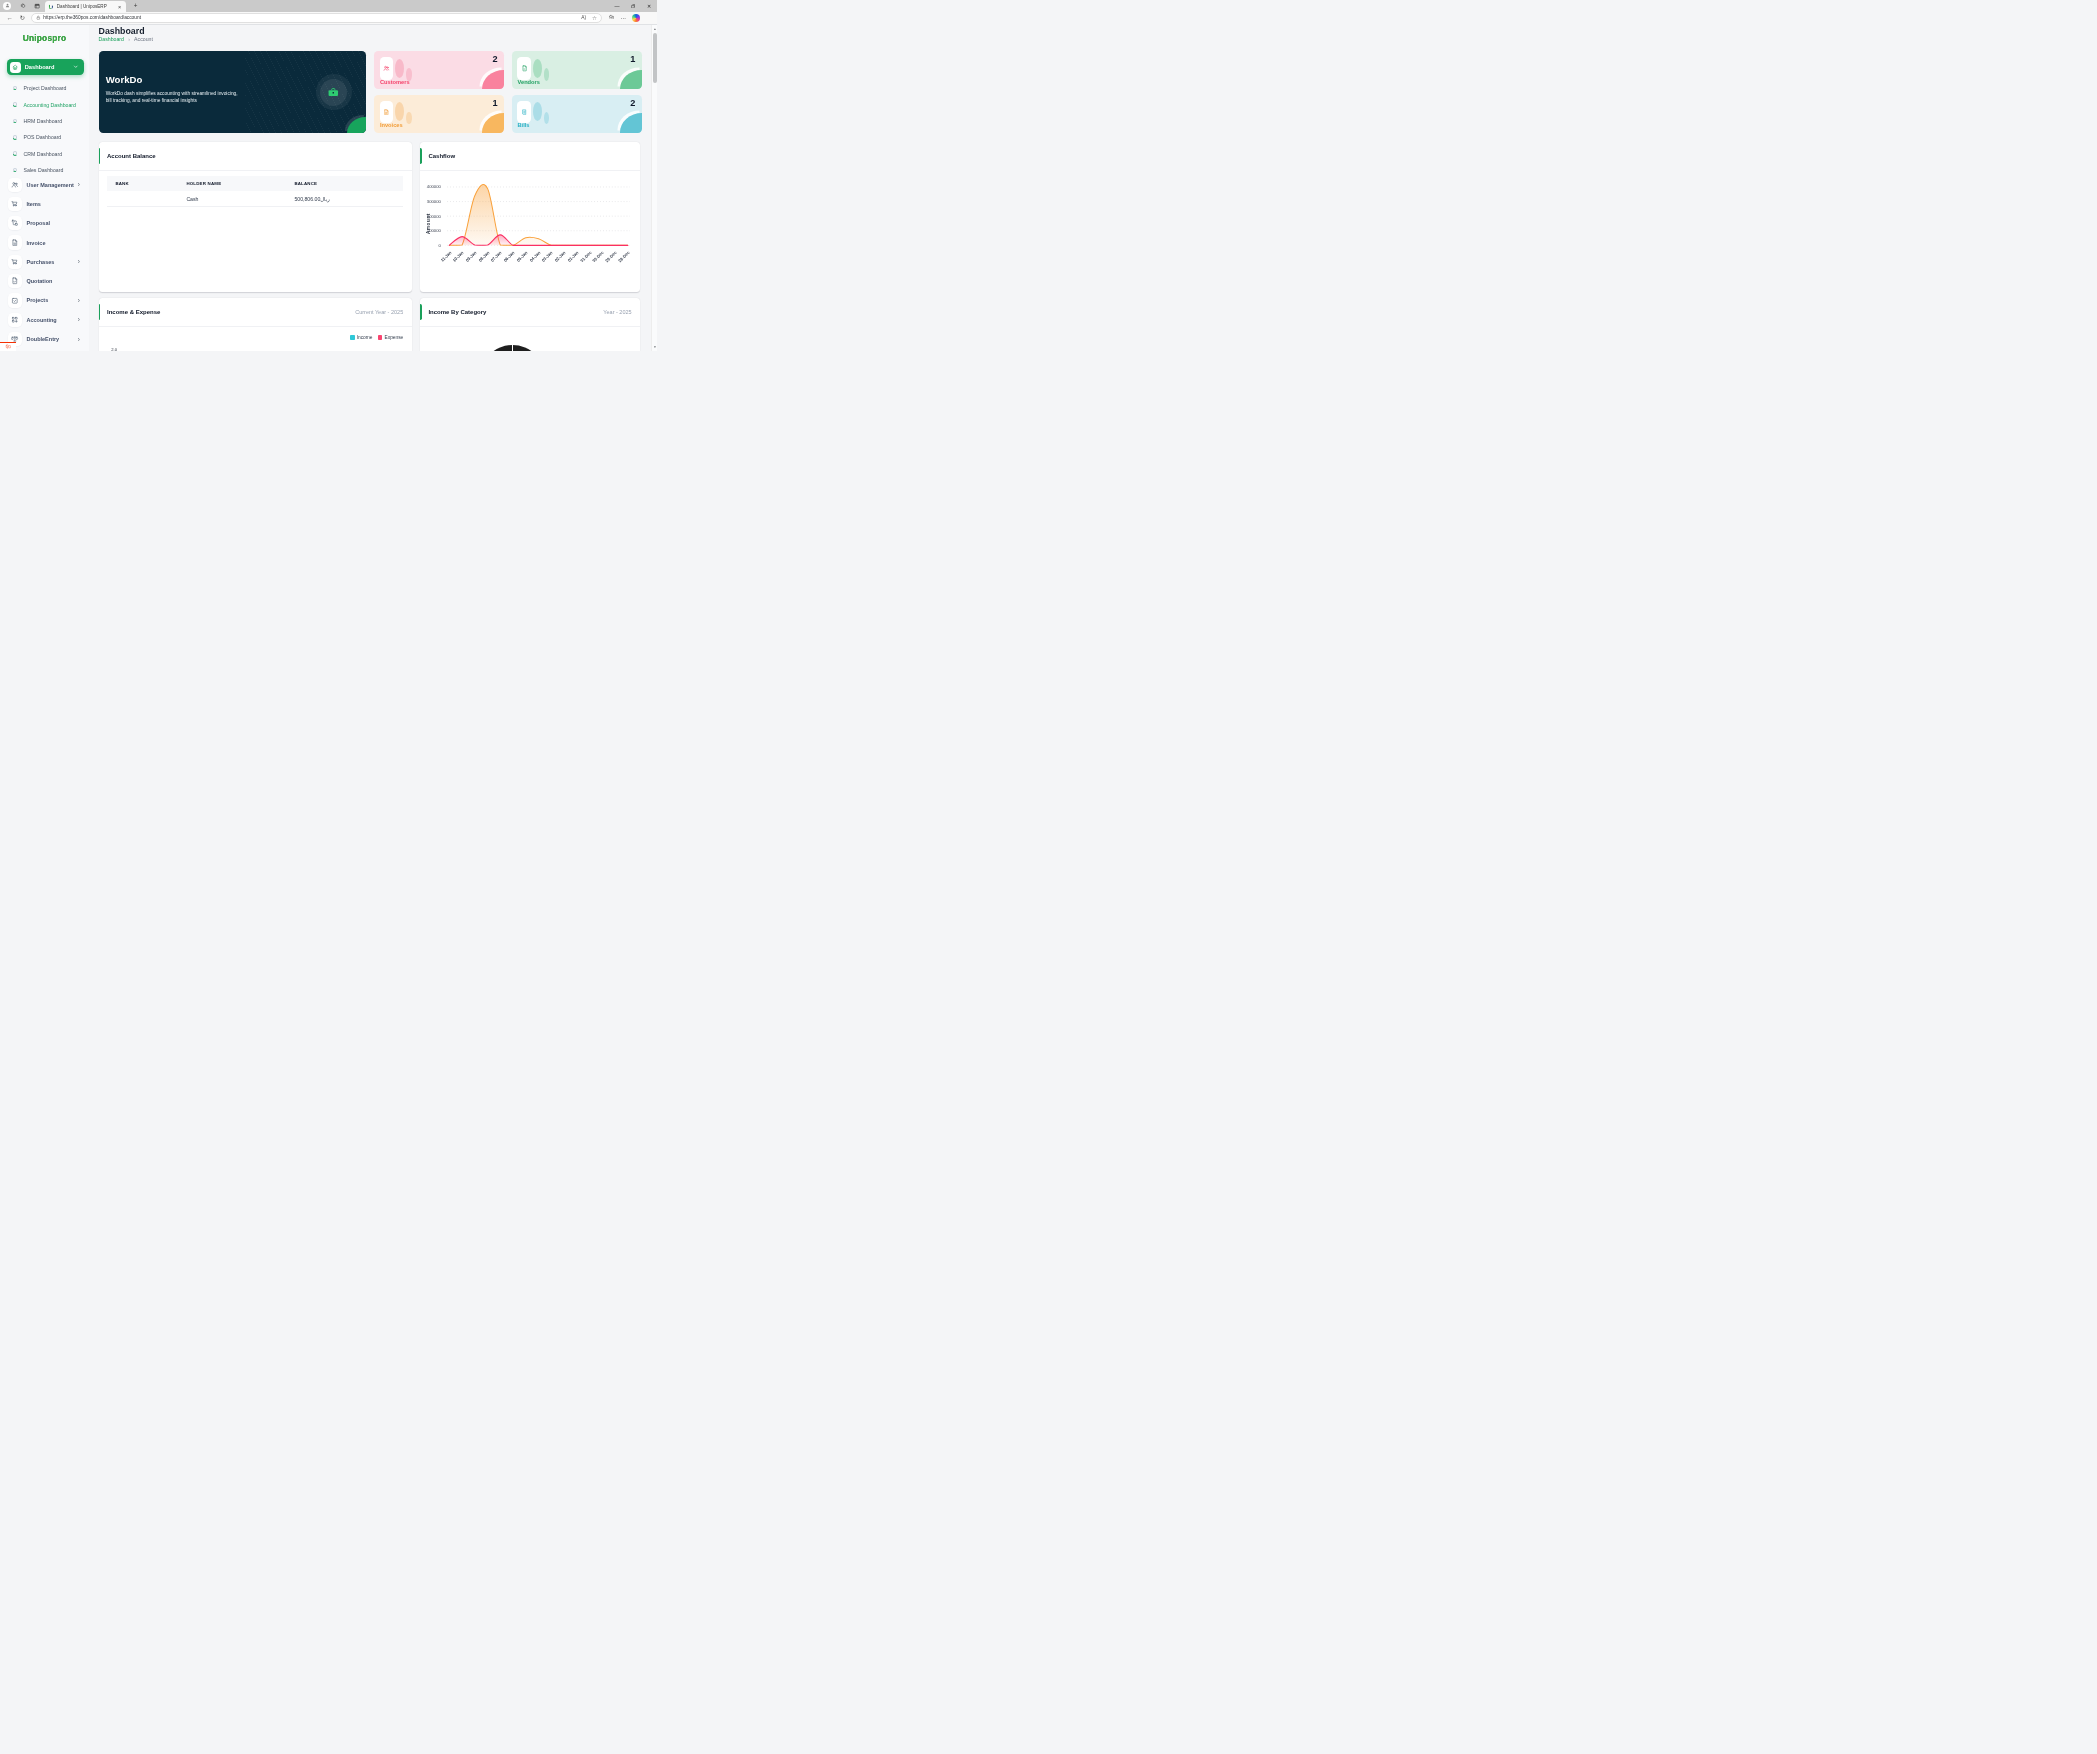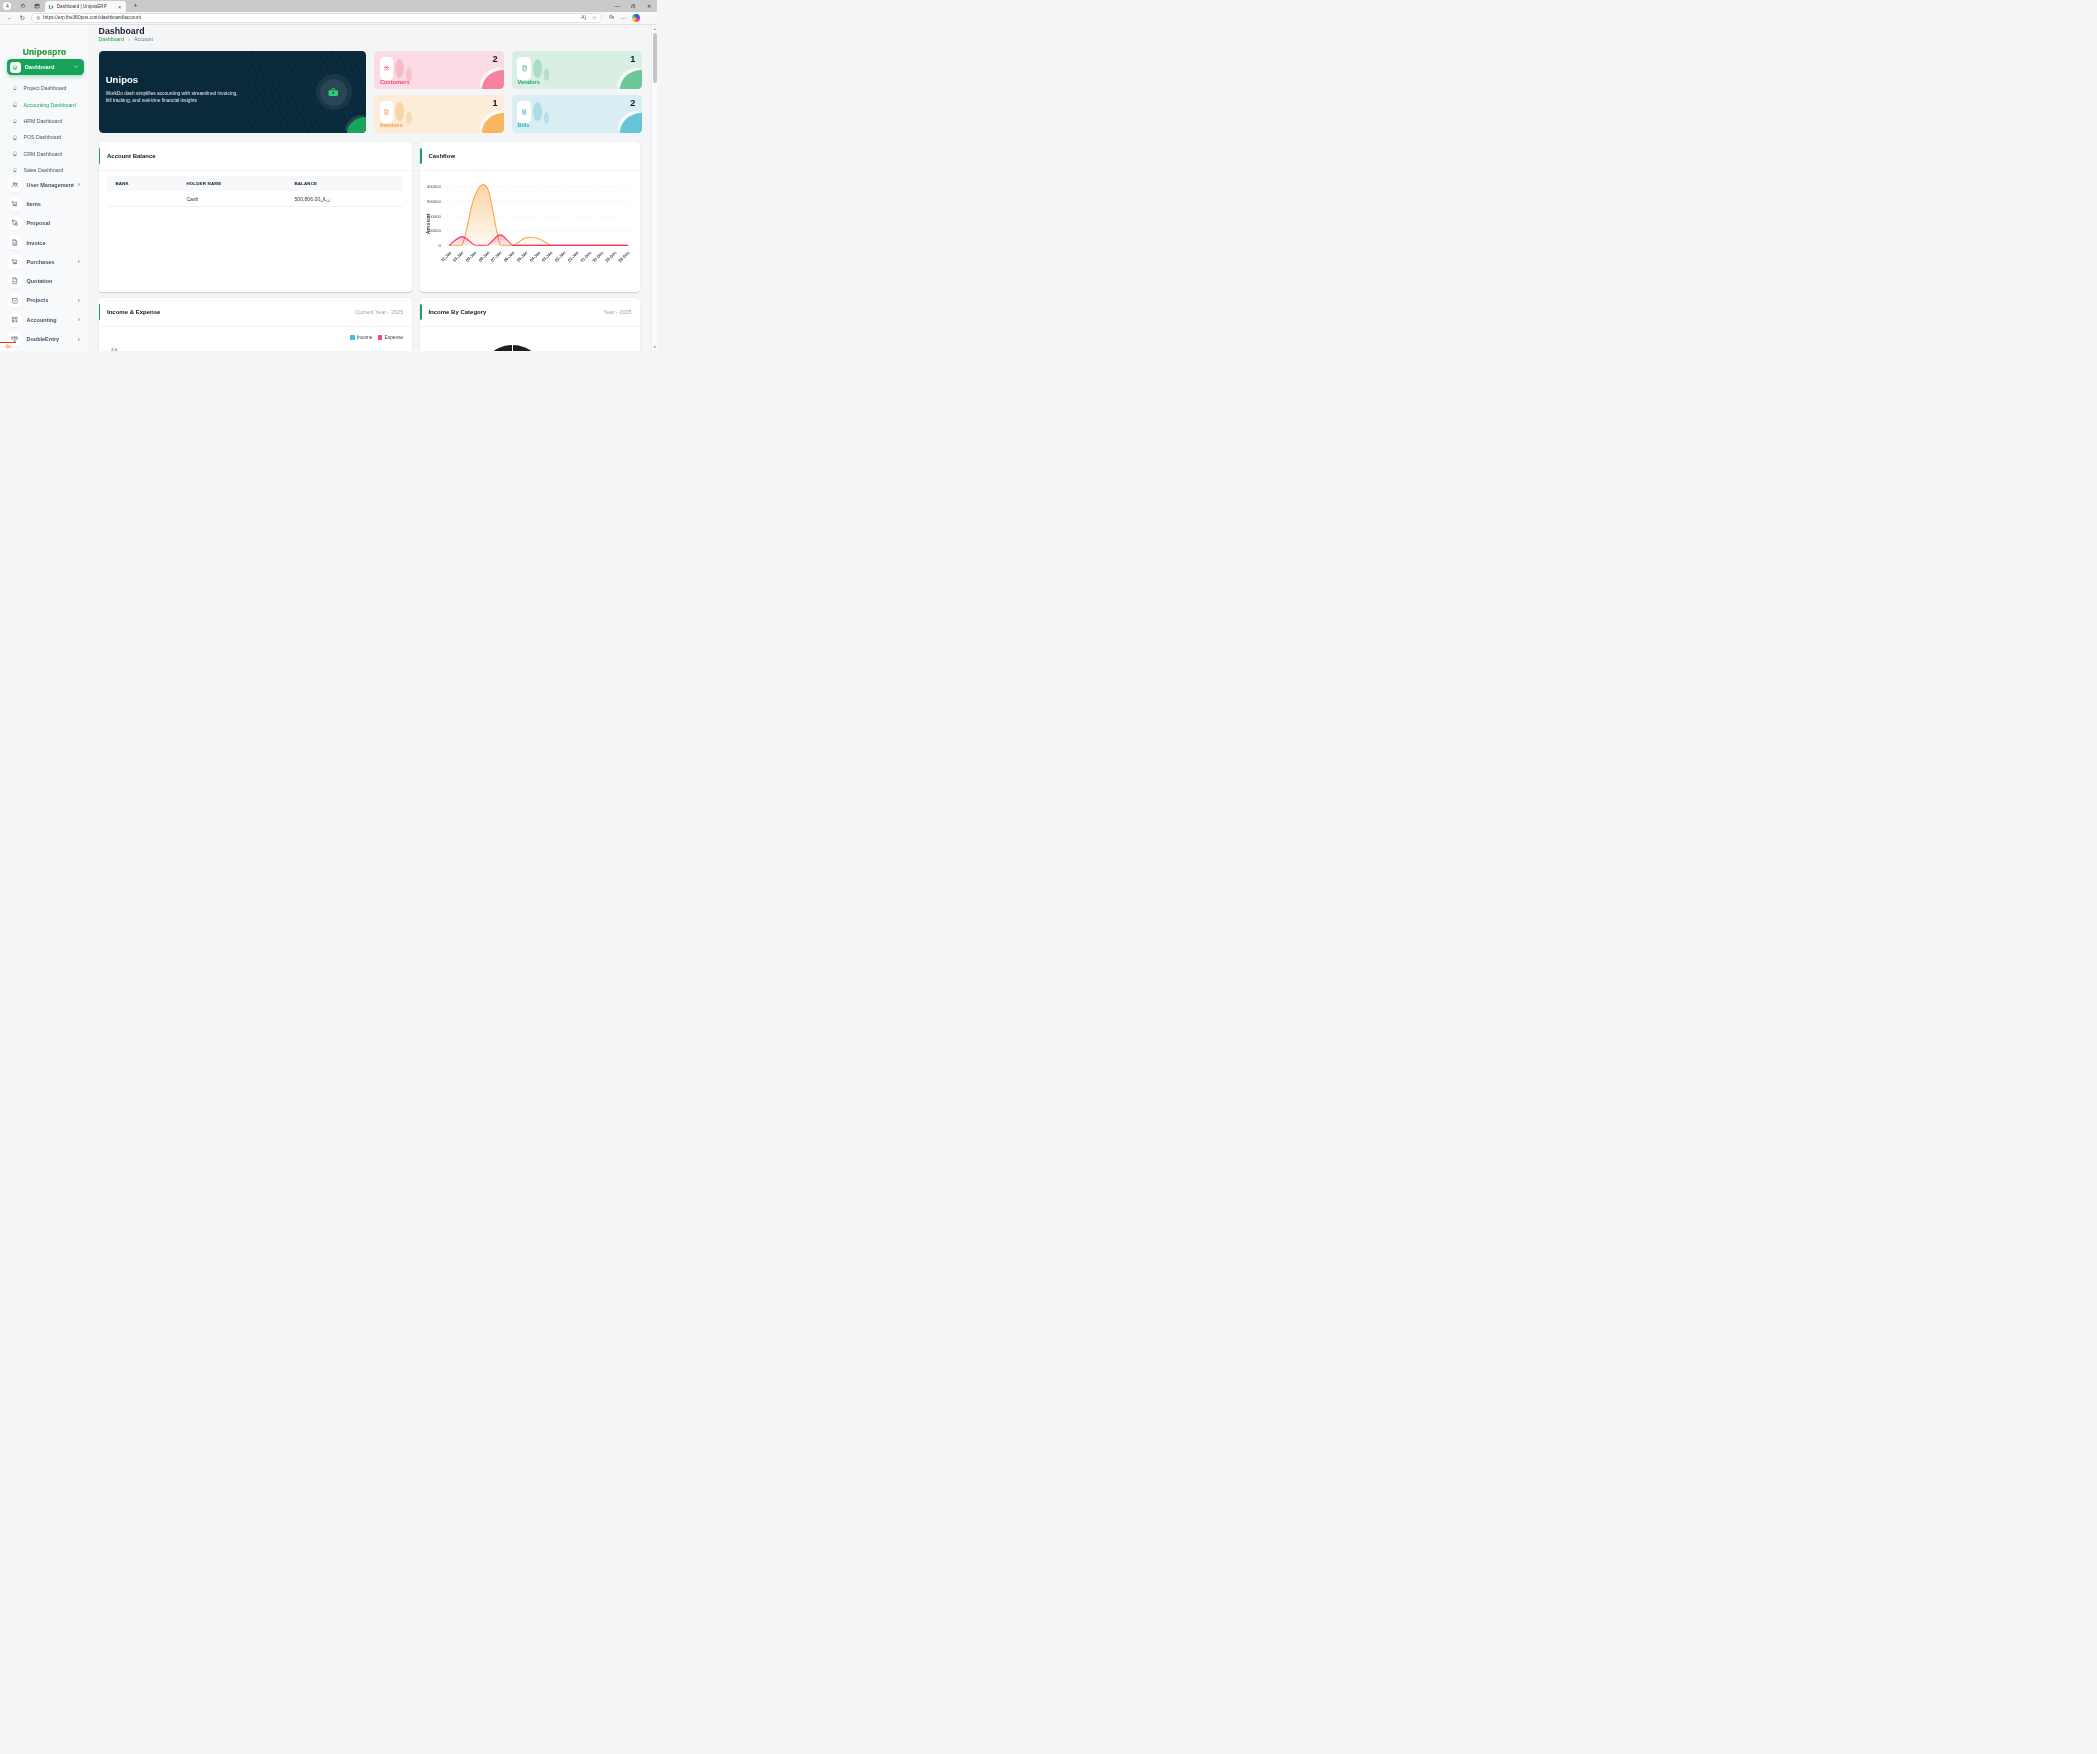--- a/index.html
+++ b/index.html
@@ -24,21 +24,21 @@
   .nav-ic.back { margin-left:3.4px; }
   .url-pill { position:relative; height:10.5px; width:571px; margin-left:2.5px; background:#ffffff; border:0.4px solid #e0e0e0; border-radius:5.5px; display:flex; align-items:center; padding:0 4.2px; }
   .url-text { font-size:4.8px; color:#2f3237; margin-left:2.5px; flex:1; }
   .pill-ic { font-size:4.8px; color:#4c4c4c; margin-left:5.9px; }
   .bar-ic { font-size:5.5px; color:#4c4c4c; margin-left:5.9px; }
   .copilot { width:8.4px; height:8.4px; border-radius:50%; margin-left:5.5px; background:conic-gradient(#0a64d8,#6d3df0,#e6399b,#f8772c,#ffd84d,#3ad08f,#0a64d8); }
 
   
   .workspace { position:absolute; top:25px; left:0; width:657px; height:326px; }
   .sidebar { position:absolute; left:0; top:0; width:89px; height:326px; background:#f8f9fb; }
-  .logo { position:absolute; top:7.6px; left:0; width:89px; text-align:center; font-size:8.4px; font-weight:bold; color:#3fae49; letter-spacing:0.2px; text-shadow:0 0.4px 0 #2a7a33;margin-top:14px; }
+  .logo { position:absolute; top:7.6px; left:0; width:89px; text-align:center; font-size:8.4px; font-weight:bold; color:#3fae49; letter-spacing:0.2px; text-shadow:0 0.4px 0 #2a7a33; }
   .dash-btn { position:absolute; left:6.7px; top:34px; width:77px; height:16px; background:#18a35b; border-radius:4.2px; display:flex; align-items:center; box-shadow:0 1.7px 4.2px rgba(24,163,91,.35); }
   .dash-btn .tile { width:11px; height:11px; background:#ffffff; border-radius:3.4px; margin-left:2.9px; display:flex; align-items:center; justify-content:center; color:#18a35b; }
   .dash-btn .lbl { color:#ffffff; font-size:5.7px; font-weight:bold; margin-left:4.2px; flex:1; }
   .dash-btn .chev { margin-right:5px; color:#ffffff; display:flex; }
   .submenu { position:absolute; left:0; top:55px; width:89px; }
   .subitem { height:16.4px; display:flex; align-items:center; padding-left:12.6px; cursor:default; }
   .sub-ic { width:4.6px; height:4.6px; border-radius:50%; background:conic-gradient(from 140deg,#21a365 0 110deg,#c9d2dc 110deg 360deg); position:relative; flex:none; }
   .sub-ic::after { content:''; position:absolute; inset:1px; background:#f8f9fb; border-radius:50%; }
   .subitem .lbl { margin-left:6.3px; font-size:5.2px; color:#4b5563; }
   .subitem.active .lbl { color:#21a365; }
@@ -340,21 +340,21 @@
       <section class="hero">
         <span class="ring1"></span>
         <span class="ring2">
           <svg width="12.6" height="12.6" viewBox="0 0 24 24" fill="currentColor">
               <rect x="3" y="8" width="18" height="11" rx="2"></rect>
               <path d="M9 8V6.5A1.5 1.5 0 0 1 10.5 5h3A1.5 1.5 0 0 1 15 6.5V8" fill="none" stroke="currentColor" stroke-width="1.8"></path>
               <rect x="10.6" y="11.5" width="2.8" height="2.8" rx=".6" fill="#0a2a3b"></rect>
             </svg>
         </span>
         <span class="corner"></span>
-        <h2>Unipos</h2>
+        <h2>WorkDo</h2>
         <p>
           <span>WorkDo dash simplifies accounting with streamlined invoicing,</span><br>
           <span>bill tracking, and real-time financial insights</span>
         </p>
       </section>
 
       <section class="stats" id="stats">
           <article class="stat" style="background: rgb(251, 220, 229);">
             <span class="tile">
               <svg width="6.7" height="6.7" viewBox="0 0 24 24" fill="none" stroke="#f4436b" stroke-width="2" stroke-linecap="round" stroke-linejoin="round">

